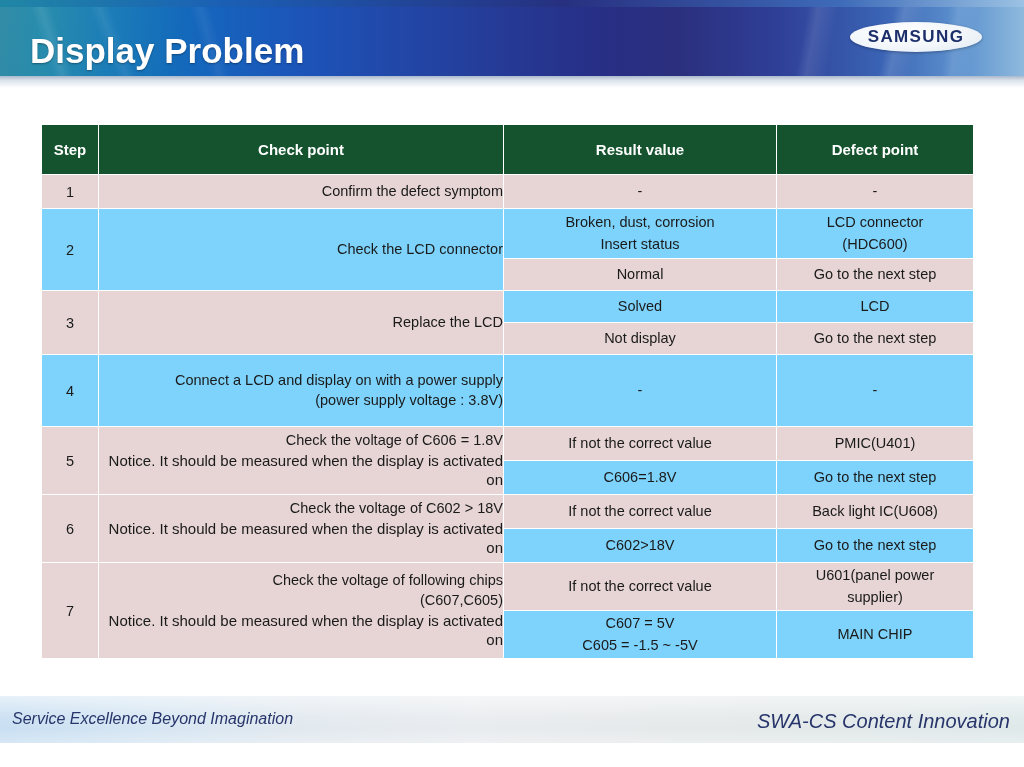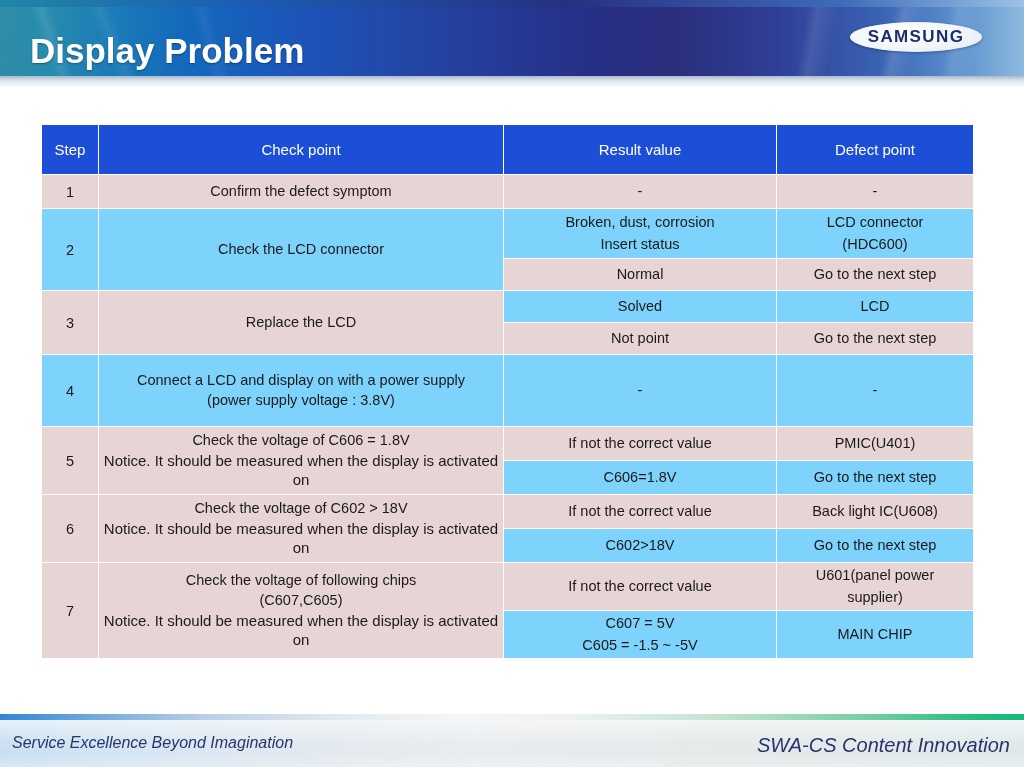--- a/index.html
+++ b/index.html
@@ -134,39 +134,39 @@
     border: 1px solid #ffffff;
     padding: 0;
     vertical-align: middle;
   }
   .c-step  { width: 57px; }
   .c-check { width: 405px; }
   .c-res   { width: 273px; }
   .c-def   { width: 197px; }
 
   thead th {
-    background: #1d4ed8;
+    background: #14532d;
     color: #ffffff;
     font-size: 15px;
-    font-weight: normal;
+    font-weight: bold;
     height: 49px;
     text-align: center;
     border-color: #ffffff;
   }
 
   td.dark  { background: #e7d5d5; }
   td.light { background: #7dd3fc; }
 
   td.step-cell {
     text-align: center;
     font-size: 14.5px;
     color: #1a1a1a;
   }
   td.check-cell {
-    text-align: center;
+    text-align: right;
     padding: 7px 10px 7px 14px;
     font-size: 14.5px;
     color: #1a1a1a;
     line-height: 1.36;
   }
   td.val-cell {
     text-align: center;
     font-size: 14.5px;
     color: #1a1a1a;
     line-height: 1.45;
@@ -194,21 +194,21 @@
       #f4f6f7 45%,
       #eef3ef 55%,
       #c3e3d2 70%,
       #79cfa6 84%,
       #1fbd7e 96%,
       #14b87a 100%);
   }
   .footer {
     position: absolute;
     left: 0;
-    top: 720px;
+    top: 696px;
     width: 1024px;
     height: 47px;
     background:
       linear-gradient(to right,
         #c9dff2 0%,
         #d6e6f3 14%,
         #e2e9ef 30%,
         #e9ecef 46%,
         #e7eaec 60%,
         #e4e9e9 74%,
@@ -304,21 +304,21 @@
 
       <tr>
         <td class="step-cell dark" rowspan="2">3</td>
         <td class="check-cell dark" rowspan="2">
           <span class="nowrapline">Replace the LCD</span>
         </td>
         <td class="val-cell light" style="height:31px">Solved</td>
         <td class="val-cell light">LCD</td>
       </tr>
       <tr>
-        <td class="val-cell dark" style="height:31px">Not point</td>
+        <td class="val-cell dark" style="height:31px">Not display</td>
         <td class="val-cell dark">Go to the next step</td>
       </tr>
 
       <tr>
         <td class="step-cell light" style="height:71px">4</td>
         <td class="check-cell light">
           <span>Connect a LCD and display on with a power supply</span>
           <span class="nowrapline">(power supply voltage : 3.8V)</span>
         </td>
         <td class="val-cell light">-</td>

